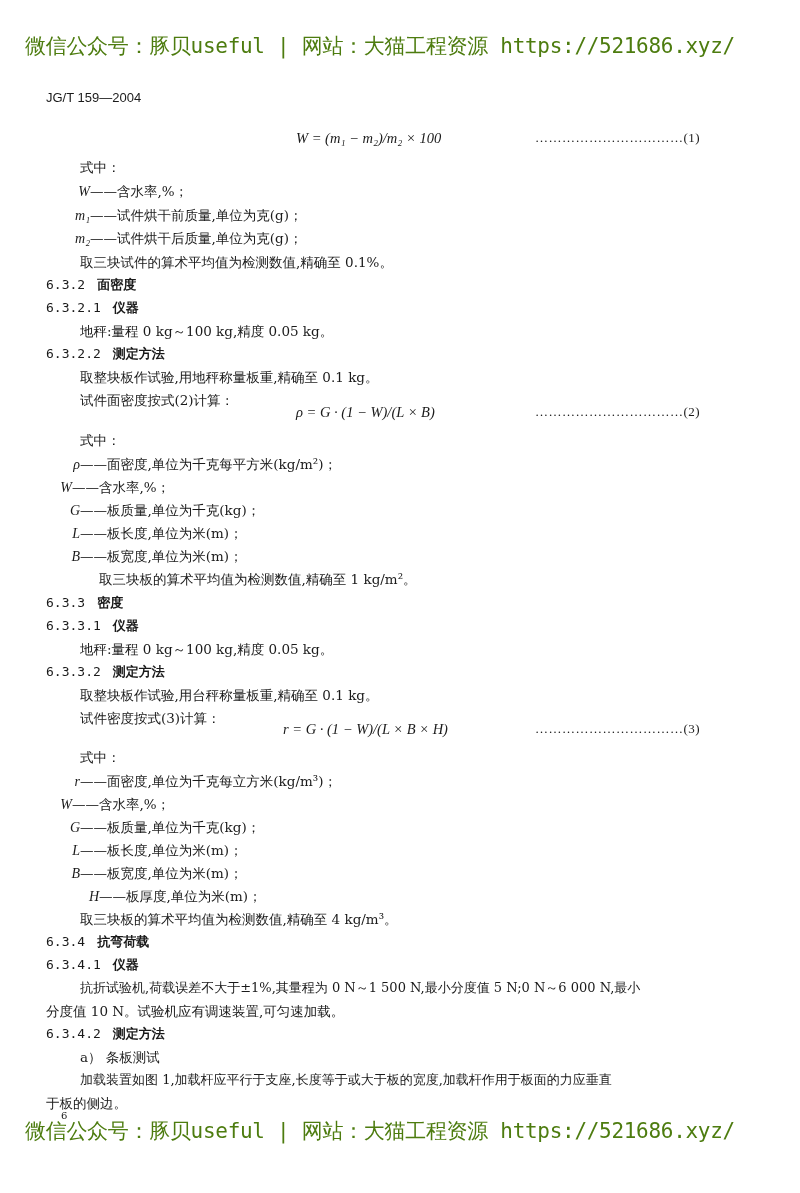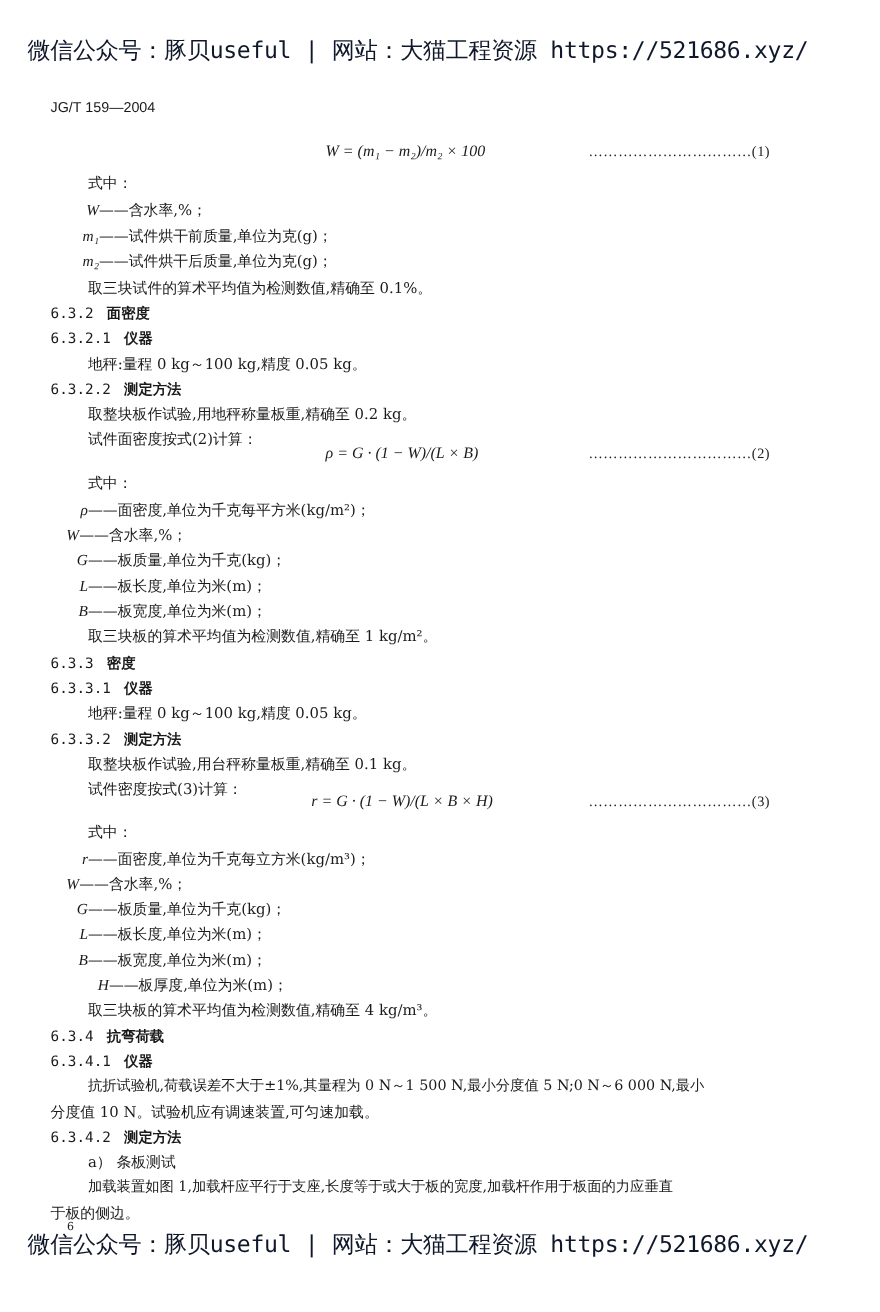--- a/index.html
+++ b/index.html
@@ -3,21 +3,21 @@
 <meta charset="utf-8">
 <style>
   html, body { margin: 0; padding: 0; }
   body {
     width: 800px; height: 1193px; background: #ffffff; position: relative; overflow: hidden;
     font-family: "DejaVu Serif", "Liberation Serif", serif; color: #1a1a1a;
   }
   .wm {
     position: absolute; left: 25px; width: 760px; white-space: nowrap;
     font-family: "DejaVu Sans Mono", "Liberation Mono", monospace;
-    font-size: 21px; color: #0f172a; letter-spacing: -0.3px;
+    font-size: 21px; color: #4d7c0f; letter-spacing: -0.3px;
   }
   .wm-top { top: 32px; }
   .wm-bottom { top: 1117px; }
   .std {
     position: absolute; left: 46px; top: 90px;
     font-family: "Liberation Sans", sans-serif; font-weight: normal; font-size: 13px;
   }
   .line { position: absolute; white-space: nowrap; font-size: 13.5px; line-height: 18px; }
   .ind { left: 80px; }
   .h { left: 46px; font-weight: bold; font-family: "Liberation Sans", "DejaVu Sans", sans-serif; font-size: 13px; }
@@ -41,33 +41,33 @@
 <div class="line ind" style="top:158px;">式中：</div>
 <div class="line" style="left:76px; top:182px;"><span class="sym">W</span><span>——含水率,%；</span></div>
 <div class="line" style="left:66px; top:206px;"><span class="sym" style="min-width:24px">m₁</span><span>——试件烘干前质量,单位为克(g)；</span></div>
 <div class="line" style="left:66px; top:229px;"><span class="sym" style="min-width:24px">m₂</span><span>——试件烘干后质量,单位为克(g)；</span></div>
 <div class="line ind" style="top:253px;">取三块试件的算术平均值为检测数值,精确至 0.1%。</div>
 
 <div class="line h" style="top:276px;"><span class="num">6.3.2</span><span>面密度</span></div>
 <div class="line h" style="top:299px;"><span class="num">6.3.2.1</span><span>仪器</span></div>
 <div class="line ind" style="top:322px;">地秤:量程 0 kg～100 kg,精度 0.05 kg。</div>
 <div class="line h" style="top:345px;"><span class="num">6.3.2.2</span><span>测定方法</span></div>
-<div class="line ind" style="top:368px;">取整块板作试验,用地秤称量板重,精确至 0.2 kg。</div>
+<div class="line ind" style="top:368px;">取整块板作试验,用地秤称量板重,精确至 0.1 kg。</div>
 <div class="line ind" style="top:391px;">试件面密度按式(2)计算：</div>
 
 <div class="formula" style="left:296px; top:404px;">ρ = G · (1 − W)/(L × B)</div>
 <div class="eqno" style="top:404px;">……………………………(2)</div>
 
 <div class="line ind" style="top:431px;">式中：</div>
 <div class="line" style="left:66px; top:455px;"><span class="sym">ρ</span><span>——面密度,单位为千克每平方米(kg/m²)；</span></div>
 <div class="line" style="left:58px; top:478px;"><span class="sym">W</span><span>——含水率,%；</span></div>
 <div class="line" style="left:66px; top:501px;"><span class="sym">G</span><span>——板质量,单位为千克(kg)；</span></div>
 <div class="line" style="left:66px; top:524px;"><span class="sym">L</span><span>——板长度,单位为米(m)；</span></div>
 <div class="line" style="left:66px; top:547px;"><span class="sym">B</span><span>——板宽度,单位为米(m)；</span></div>
-<div class="line ind" style="top:570px;">取三块板的算术平均值为检测数值,精确至 1 kg/m²。</div>
+<div class="line ind" style="top:570px;margin-left:19px;">取三块板的算术平均值为检测数值,精确至 1 kg/m²。</div>
 
 <div class="line h" style="top:594px;text-align:center;"><span class="num">6.3.3</span><span>密度</span></div>
 <div class="line h" style="top:617px;"><span class="num">6.3.3.1</span><span>仪器</span></div>
 <div class="line ind" style="top:640px;">地秤:量程 0 kg～100 kg,精度 0.05 kg。</div>
 <div class="line h" style="top:663px;"><span class="num">6.3.3.2</span><span>测定方法</span></div>
 <div class="line ind" style="top:686px;">取整块板作试验,用台秤称量板重,精确至 0.1 kg。</div>
 <div class="line ind" style="top:709px;">试件密度按式(3)计算：</div>
 
 <div class="formula" style="left:283px; top:721px;">r = G · (1 − W)/(L × B × H)</div>
 <div class="eqno" style="top:721px;">……………………………(3)</div>

